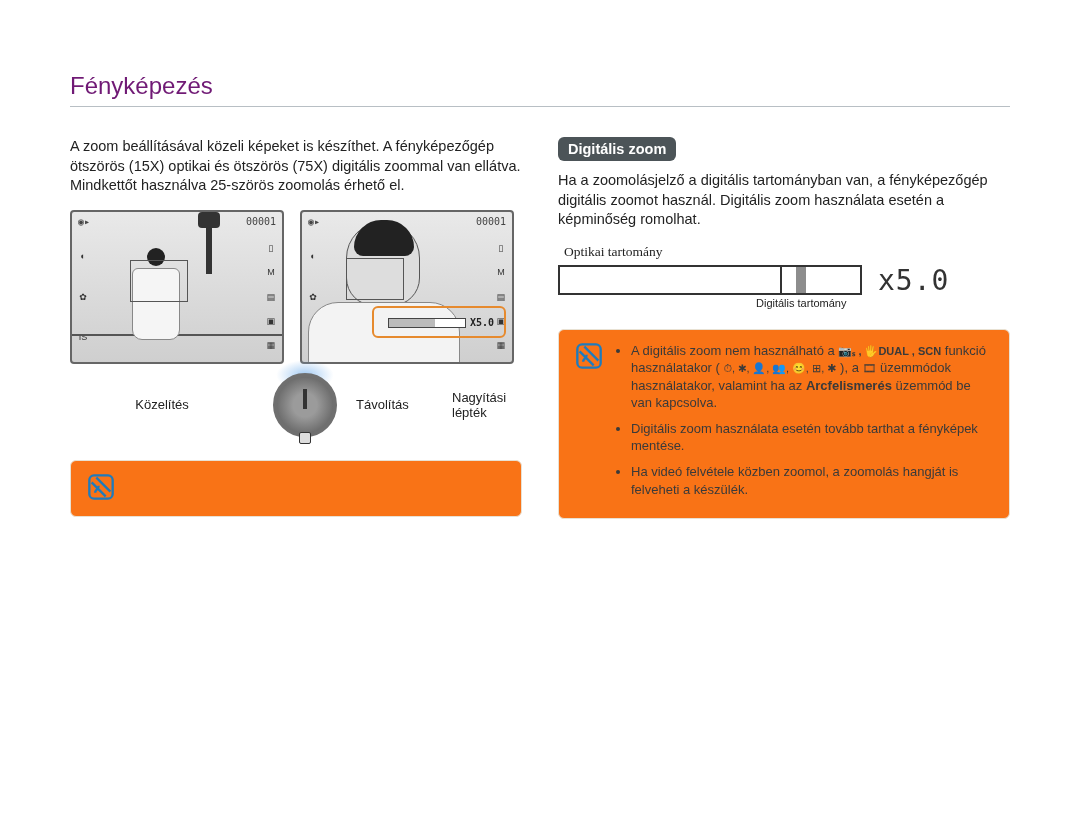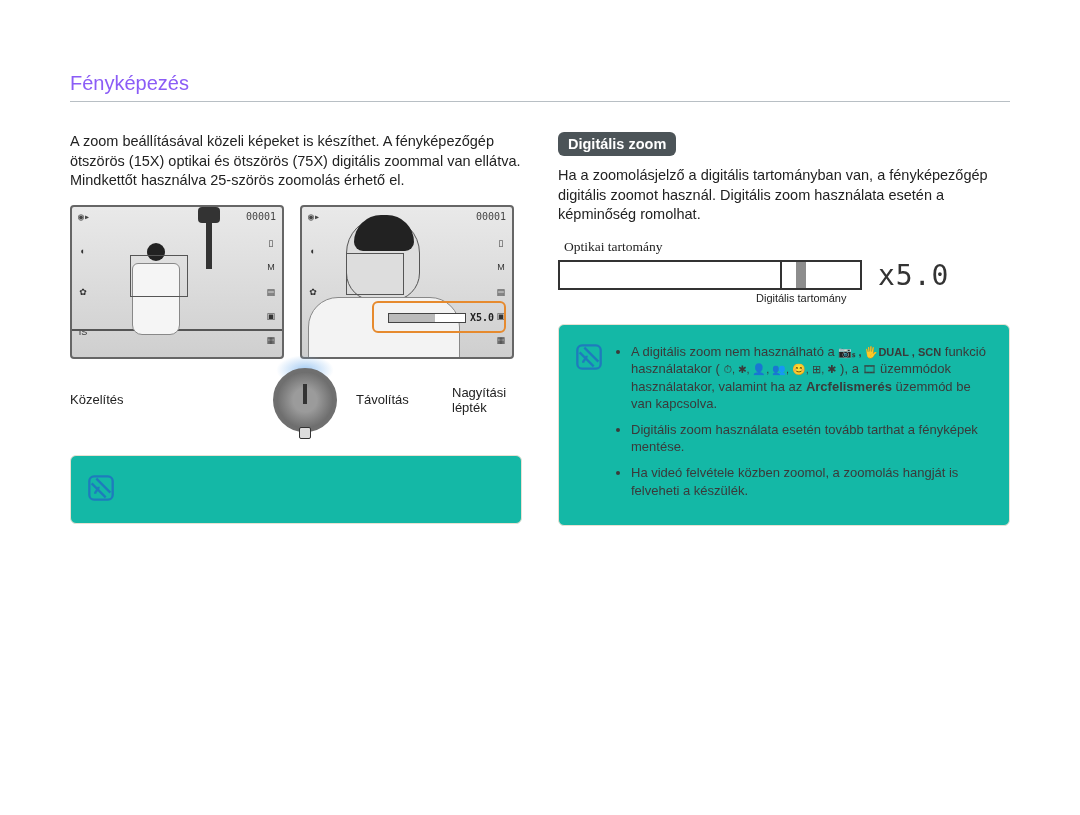--- a/index.html
+++ b/index.html
@@ -11,22 +11,22 @@
     width: 1080px;
   }
   .page {
     width: 1080px;
     height: 815px;
     position: relative;
     box-sizing: border-box;
     padding: 72px 70px 40px 70px;
   }
   .breadcrumb {
-    color: #8b5cf6;
-    font-size: 20px;
+    color: #701a75;
+    font-size: 24px;
     border-bottom: 1px solid #b8bfc4;
     padding-bottom: 6px;
     margin-bottom: 30px;
   }
   .columns {
     display: flex;
     gap: 36px;
   }
   .col {
     flex: 1 1 50%;
@@ -175,31 +175,31 @@
     position:absolute; top:-10px; left:6px;
     width:58px; height:30px;
     background:radial-gradient(rgba(140,190,240,.8), rgba(140,190,240,0) 70%);
     border-radius:50% 50% 0 0;
   }
   .dial .foot{
     position:absolute; bottom:-4px; left:50%; transform:translateX(-50%);
     width:10px; height:10px; border:1px solid #333; border-radius:2px; background:#ddd;
   }
   .below-previews .spacer{ flex:0 0 auto; }
-  .below-previews .label-left{ width:184px; text-align:left; }
+  .below-previews .label-left{ width:184px; text-align:center; }
   .below-previews .label-right{ width:80px; }
   .below-previews .label-scale{ flex:1; }
 
   
   .note-box{
     display:flex;
-    background:#14b8a6;
+    background:#f97316;
     border:1px solid #e8e1d3;
     border-radius:6px;
-    padding:18px 16px;
+    padding:12px 16px;
     gap:14px;
     margin-top:20px;
     font-size:13px;
     color:#3a3a3a;
   }
   .note-box .icon{
     flex:0 0 auto;
   }
   .note-box ul{
     margin:0; padding-left:14px;

